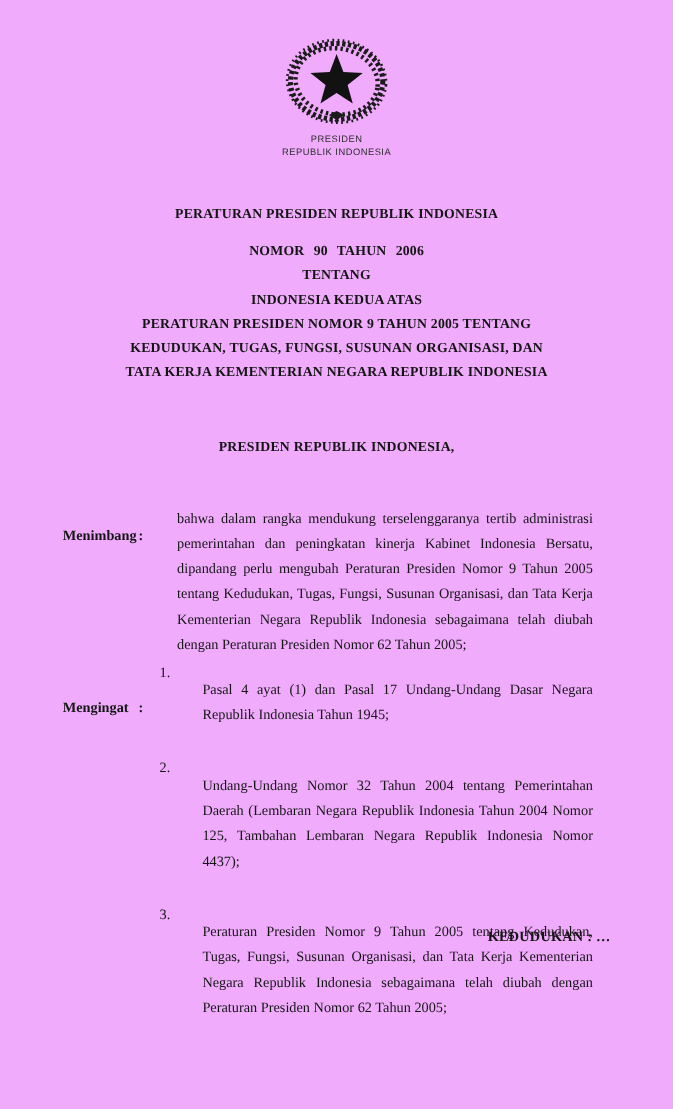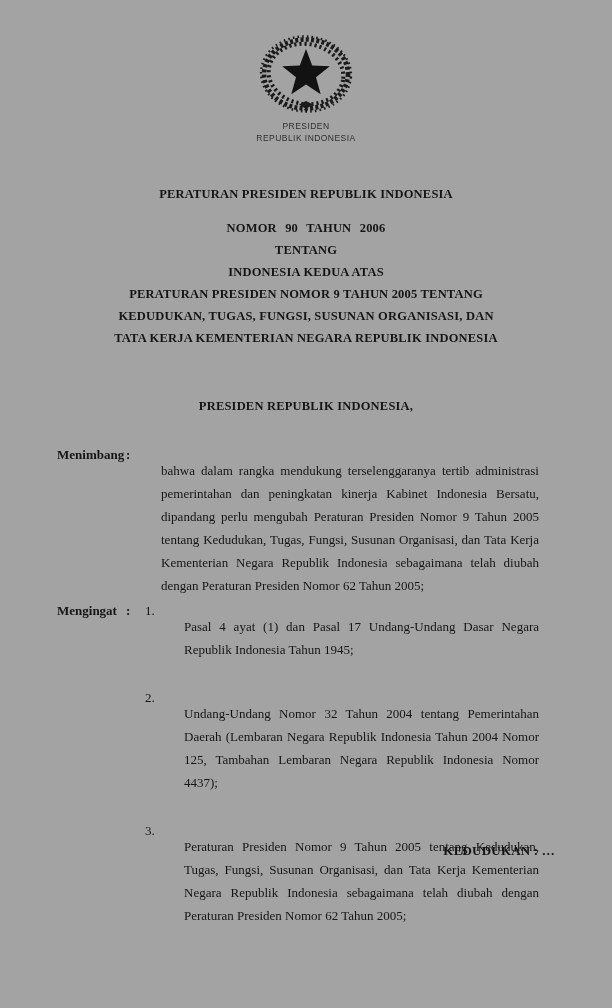--- a/index.html
+++ b/index.html
@@ -4,21 +4,21 @@
 <style>
   html, body {
     margin: 0;
     padding: 0;
     background: #ffffff;
   }
   .page {
     position: relative;
     width: 612px;
     height: 1008px;
-    background: #a3a3a3;
+    background: #f0abfc;
     font-family: "Liberation Serif", serif;
     color: #151515;
     overflow: hidden;
   }
 
   
   .seal {
     position: absolute;
     top: 34px;
     left: 50%;
@@ -82,20 +82,21 @@
     line-height: 23px;
   }
   .clause-menimbang { top: 443px; }
   .clause-mengingat { top: 599px; }
 
   .clause-label {
     position: relative;
     width: 88px;
     flex: none;
     font-weight: bold;
+    margin-top: 32px;
   }
   .clause-colon {
     position: absolute;
     left: 69px;
     top: 0;
     font-weight: bold;
   }
   .clause-body {
     width: 410px;
     flex: none;

